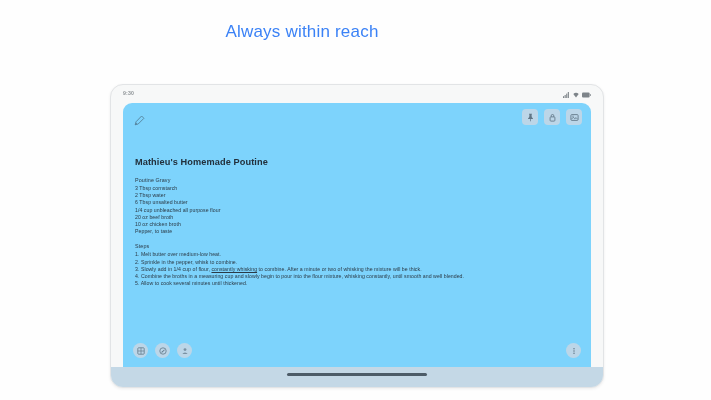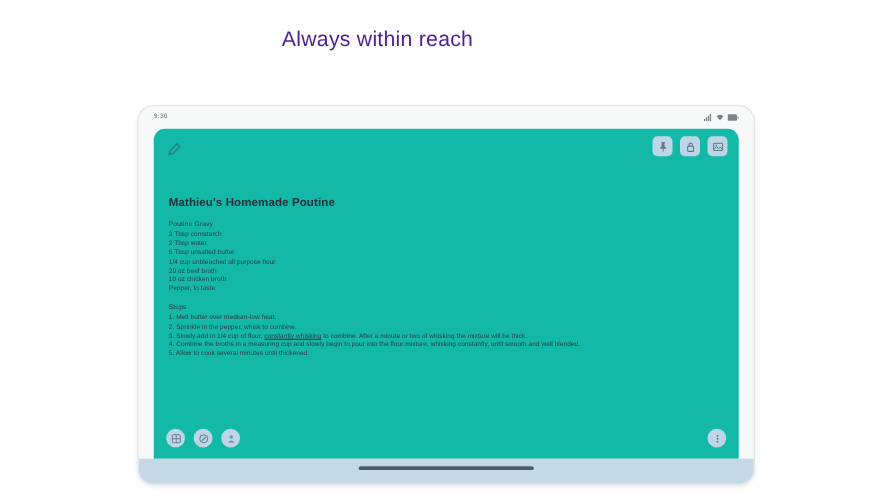--- a/index.html
+++ b/index.html
@@ -11,21 +11,21 @@
   }
   .page{position:relative;width:711px;height:400px;background:#fefefe;}
 
   
   .headline{
     position:absolute;left:0;top:22px;width:604px;
     text-align:center;
     font-size:17px;
     font-weight:400;
     letter-spacing:.2px;
-    color:#4c1d95;
+    color:#3b82f6;
   }
 
   
   .tablet{
     position:absolute;left:110px;top:84px;
     width:492px;height:302px;
     background:#f7f8f8;
     border:1px solid #e2e4e6;
     border-radius:13px;
     box-shadow:0 1px 3px rgba(0,0,0,.07);
@@ -41,21 +41,21 @@
   }
   .status-icons{display:flex;align-items:center;gap:3px;}
   .ico-signal{display:block;}
   .ico-wifi{display:block;}
   .ico-batt{display:block;}
 
   
   .note{
     position:absolute;left:12px;top:18px;
     width:468px;height:264px;
-    background:#14b8a6;
+    background:#7dd3fc;
     border-radius:9px 9px 0 0;
     overflow:hidden;
   }
   .note-top{
     position:relative;height:30px;
   }
   .edit-pen{
     position:absolute;left:11px;top:9px;
     width:11px;height:11px;opacity:.62;
   }

